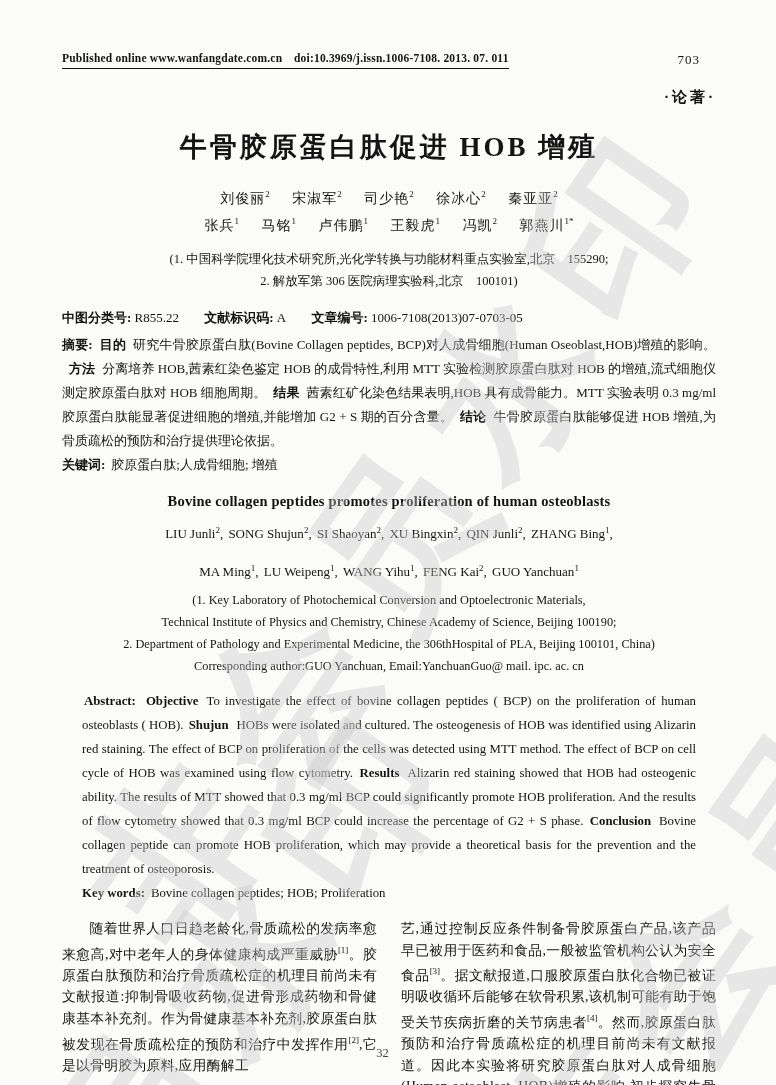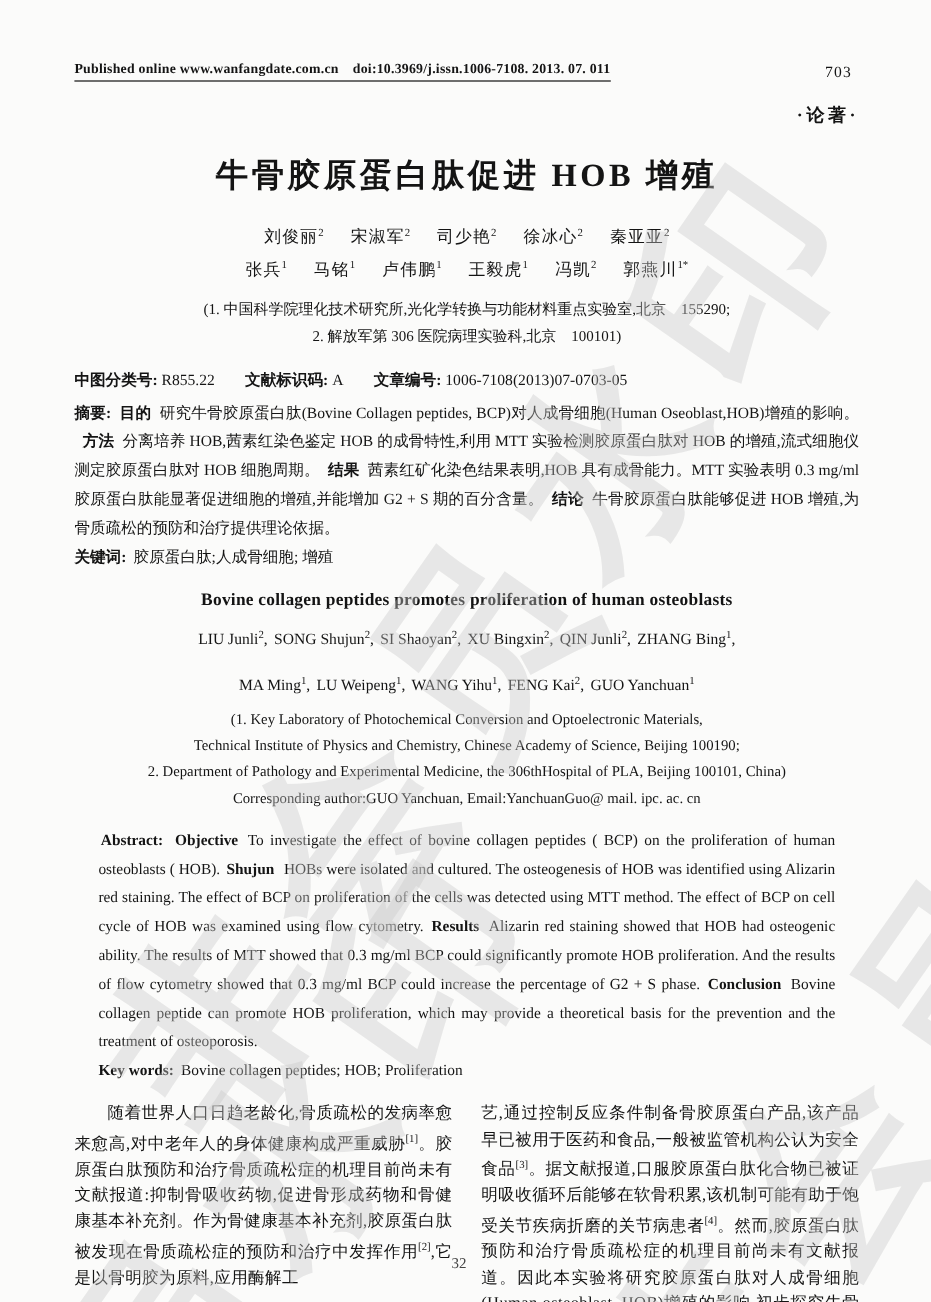--- a/index.html
+++ b/index.html
@@ -16,21 +16,21 @@
   
   .header{position:relative;}
   .hdr-line{
     display:inline-block;
     font-size:11.5px;font-weight:600;letter-spacing:.2px;
     border-bottom:1px solid #111;
     padding-bottom:2px;margin-bottom:3px;
     white-space:nowrap;
   }
   .hdr-page{
-    position:absolute;right:6px;top:22px;
+    position:absolute;right:16px;top:22px;
     font-size:13px;letter-spacing:1px;
   }
   .article-type{
     text-align:right;
     font-size:15px;font-weight:bold;letter-spacing:3px;
     margin-top:16px;
   }
 
   
   .title{

